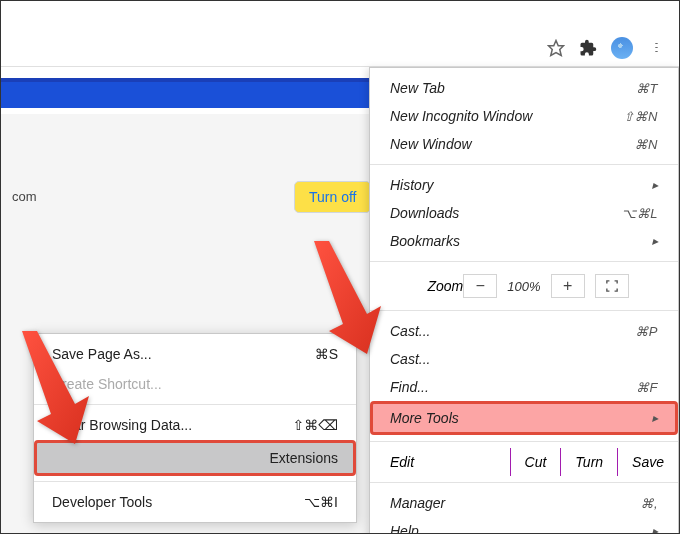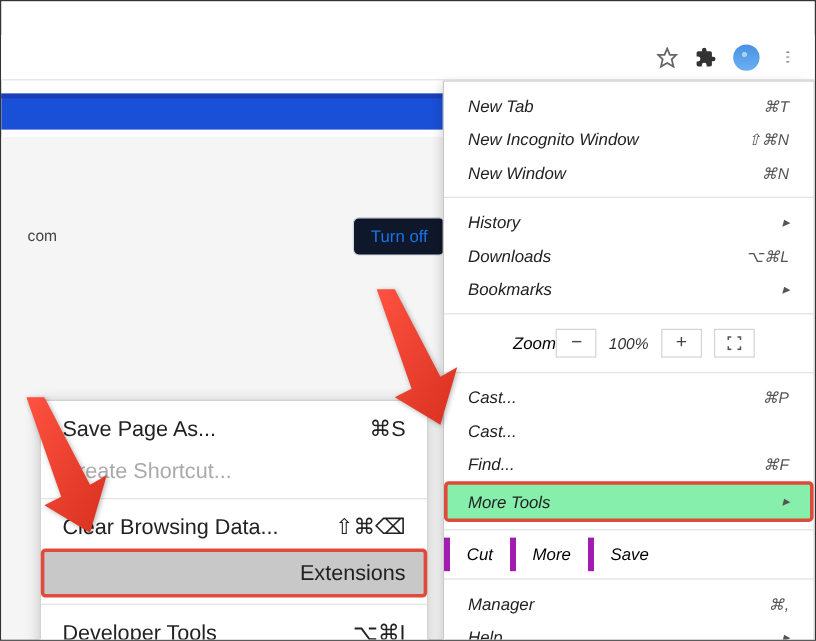--- a/index.html
+++ b/index.html
@@ -7,44 +7,44 @@
 .toolbar { position: absolute; top: 28px; right: 0; height: 38px; width: 680px; background: #fff; border-bottom: 1px solid #e0e0e0; display: flex; align-items: center; justify-content: flex-end; padding-right: 14px; gap: 14px; }
 .toolbar-icon { width: 18px; height: 18px; display: flex; align-items: center; justify-content: center; cursor: pointer; }
 .star-icon svg { width: 18px; height: 18px; }
 .puzzle-icon svg { width: 18px; height: 18px; }
 .profile-icon { width: 22px; height: 22px; border-radius: 50%; background: linear-gradient(180deg, #4a90e2 0%, #6ab0f3 100%); position: relative; }
 .profile-icon::after { content: ''; position: absolute; inset: 3px; border-radius: 50%; background: radial-gradient(circle at 40% 35%, #a8d0f0 15%, transparent 16%); }
 .dots-icon { display: flex; flex-direction: column; gap: 3px; padding: 4px; }
 .dots-icon span { width: 3px; height: 3px; border-radius: 50%; background: #6d6d6d; }
 .bluebar { position: absolute; top: 77px; left: 0; width: 370px; height: 30px; background: #1a50d8; border-top: 4px solid #1a3fb8; }
 .page-bg { position: absolute; top: 113px; left: 0; width: 370px; bottom: 0; background: #f5f5f5; }
-.turnoff { position: absolute; top: 180px; left: 293px; padding: 7px 14px; border: 1px solid #d0d6dd; border-radius: 5px; background: #0f172a; color: #1a73e8; font-size: 14px; font-weight: 500; cursor: pointer; }
-.com-text { position: absolute; top: 188px; left: 22px; color: #444; font-size: 13px; }
+.turnoff { position: absolute; top: 180px; left: 293px; padding: 7px 14px; border: 1px solid #d0d6dd; border-radius: 5px; background: #fde047; color: #1a73e8; font-size: 14px; font-weight: 500; cursor: pointer; }
+.com-text { position: absolute; top: 188px; left: 11px; color: #444; font-size: 13px; }
 
 .main-menu { position: absolute; top: 66px; right: 0; width: 310px; background: #fff; border: 1px solid #c8c8c8; box-shadow: -2px 2px 8px rgba(0,0,0,0.15); }
 .menu-section { border-bottom: 1px solid #e2e2e2; padding: 6px 0; font-style: italic; }
 .menu-section:last-child { border-bottom: none; }
 .menu-item { display: flex; align-items: center; justify-content: space-between; padding: 6px 20px; font-size: 14px; color: #222; cursor: pointer; min-height: 26px; }
-.menu-item.hl { background: #86efac; border: 3px solid #e04a3a; border-radius: 4px; margin: 0; padding: 6px 17px; }
+.menu-item.hl { background: #fca5a5; border: 3px solid #e04a3a; border-radius: 4px; margin: 0; padding: 6px 17px; }
 .menu-item .shortcut { color: #555; font-size: 13px; letter-spacing: 0.5px; }
 .menu-item .chev { color: #555; font-size: 12px; }
 .zoom-row { display: flex; align-items: center; justify-content: center; padding: 6px 12px 6px 20px; font-size: 14px; }
 .zoom-controls { display: flex; align-items: center; gap: 0; }
 .zoom-btn { width: 34px; height: 24px; border: 1px solid #d4d4d4; background: #fff; display: flex; align-items: center; justify-content: center; font-size: 16px; color: #444; cursor: pointer; }
 .zoom-pct { padding: 0 10px; font-size: 13px; color: #333; }
 .fullscreen-btn { width: 34px; height: 24px; border: 1px solid #d4d4d4; background: #fff; margin-left: 10px; display: flex; align-items: center; justify-content: center; cursor: pointer; }
 .fullscreen-btn svg { width: 12px; height: 12px; }
 .edit-row { display: flex; align-items: center; padding: 0; }
 .edit-label { padding: 6px 20px; font-size: 14px; flex: 1; }
-.edit-btn { padding: 6px 14px; border-left: 5px solid #a21caf; font-size: 14px; cursor: pointer; }
+.edit-btn { padding: 6px 14px; border-left: 1px solid #a21caf; font-size: 14px; cursor: pointer; }
 
 .sub-menu { position: absolute; top: 332px; left: 32px; width: 324px; background: #fff; border: 1px solid #c8c8c8; box-shadow: 0 2px 12px rgba(0,0,0,0.2); }
 .sub-section { border-bottom: 1px solid #e2e2e2; padding: 5px 0; }
 .sub-section:last-child { border-bottom: none; }
-.sub-item { display: flex; align-items: center; justify-content: space-between; padding: 7px 18px; font-size: 18px; color: #222; cursor: pointer; }
+.sub-item { display: flex; align-items: center; justify-content: space-between; padding: 7px 18px; font-size: 14px; color: #222; cursor: pointer; }
 .sub-item.disabled { color: #aaa; }
 .sub-item.hl { background: #c8c8c9; border: 3px solid #e04a3a; border-radius: 4px; margin: 0; padding: 7px 15px; justify-content: flex-end; }
 
 .arrow { position: absolute; pointer-events: none; }
 .arrow svg { filter: drop-shadow(1px 1px 2px rgba(0,0,0,0.3)); }
 .arrow1 { top: 235px; left: 298px; }
 .arrow2 { top: 325px; left: 6px; }
 </style>
 </head>
 <body>
@@ -129,22 +129,23 @@
         <span>Find...</span>
         <span class="shortcut">⌘F</span>
       </div>
     <div class="menu-item hl">
         <span>More Tools</span>
         <span class="chev">▸</span>
       </div>
   </div>
   <div class="menu-section">
     <div class="edit-row">
+      <span class="edit-label">Edit</span>
       <span class="edit-btn">Cut</span>
-      <span class="edit-btn">More</span>
+      <span class="edit-btn">Turn</span>
       <span class="edit-btn">Save</span>
     </div>
   </div>
   <div class="menu-section">
     <div class="menu-item">
         <span>Manager</span>
         <span class="shortcut">⌘,</span>
       </div>
     <div class="menu-item">
         <span>Help</span>

